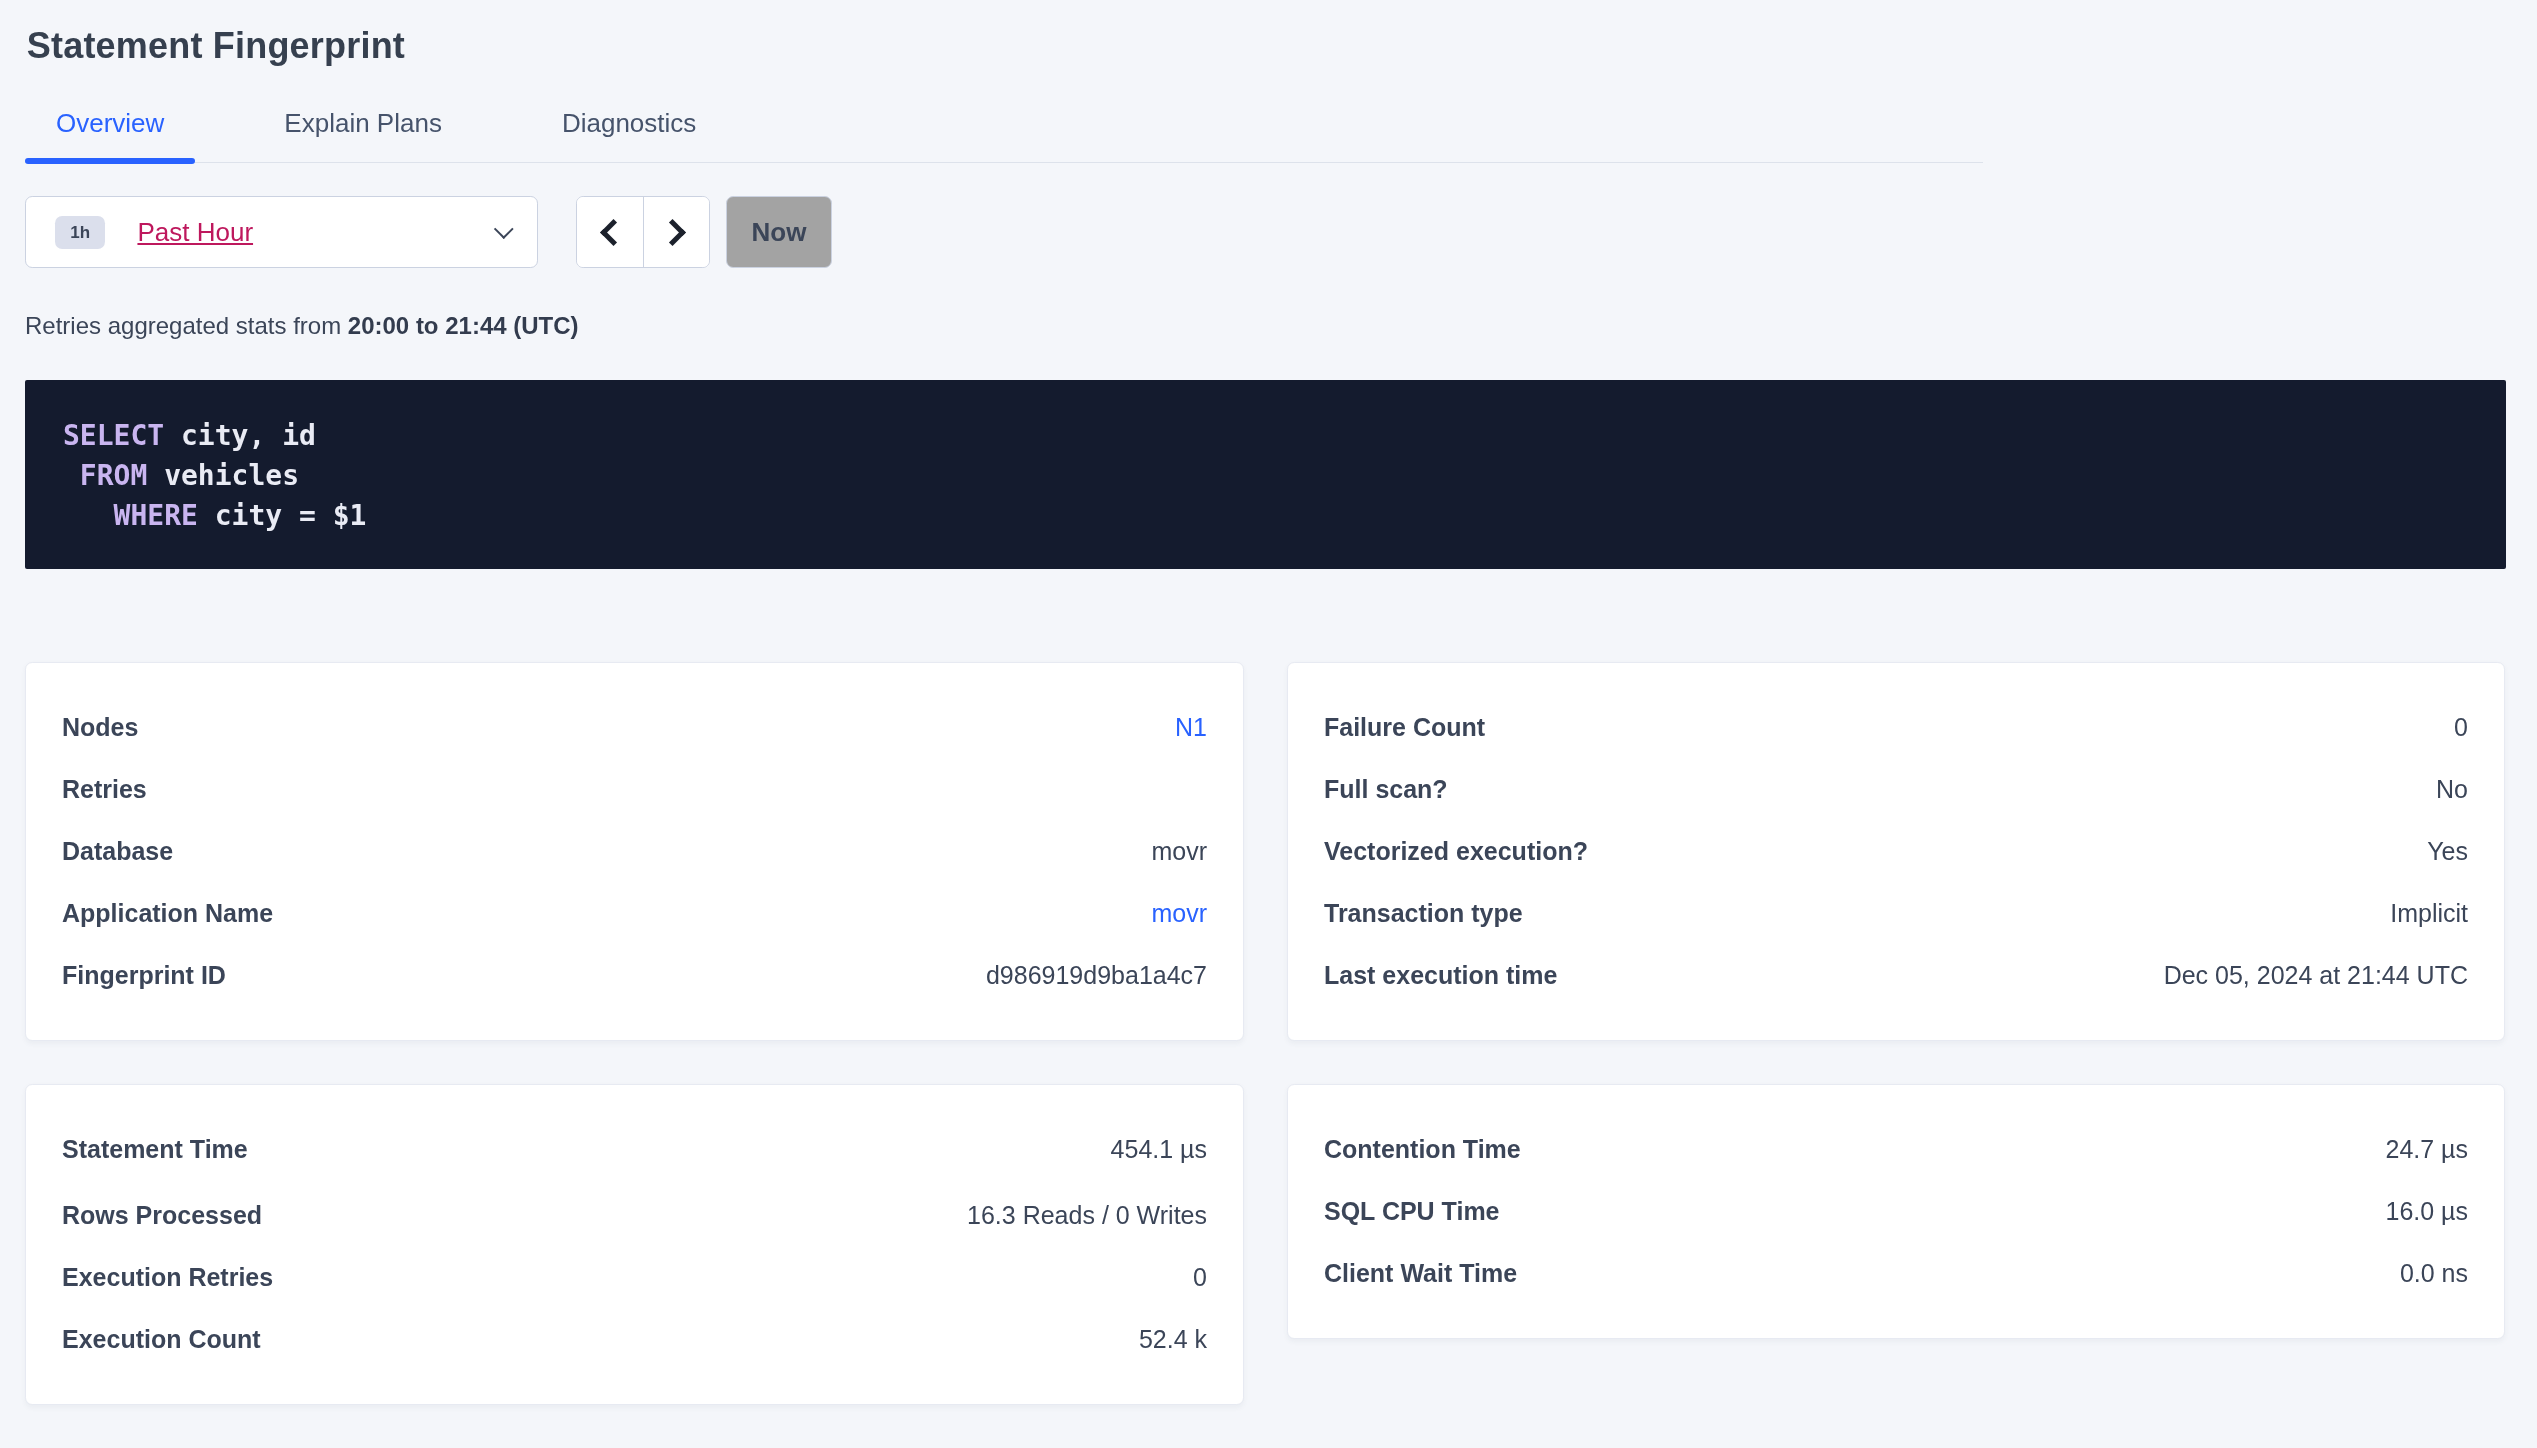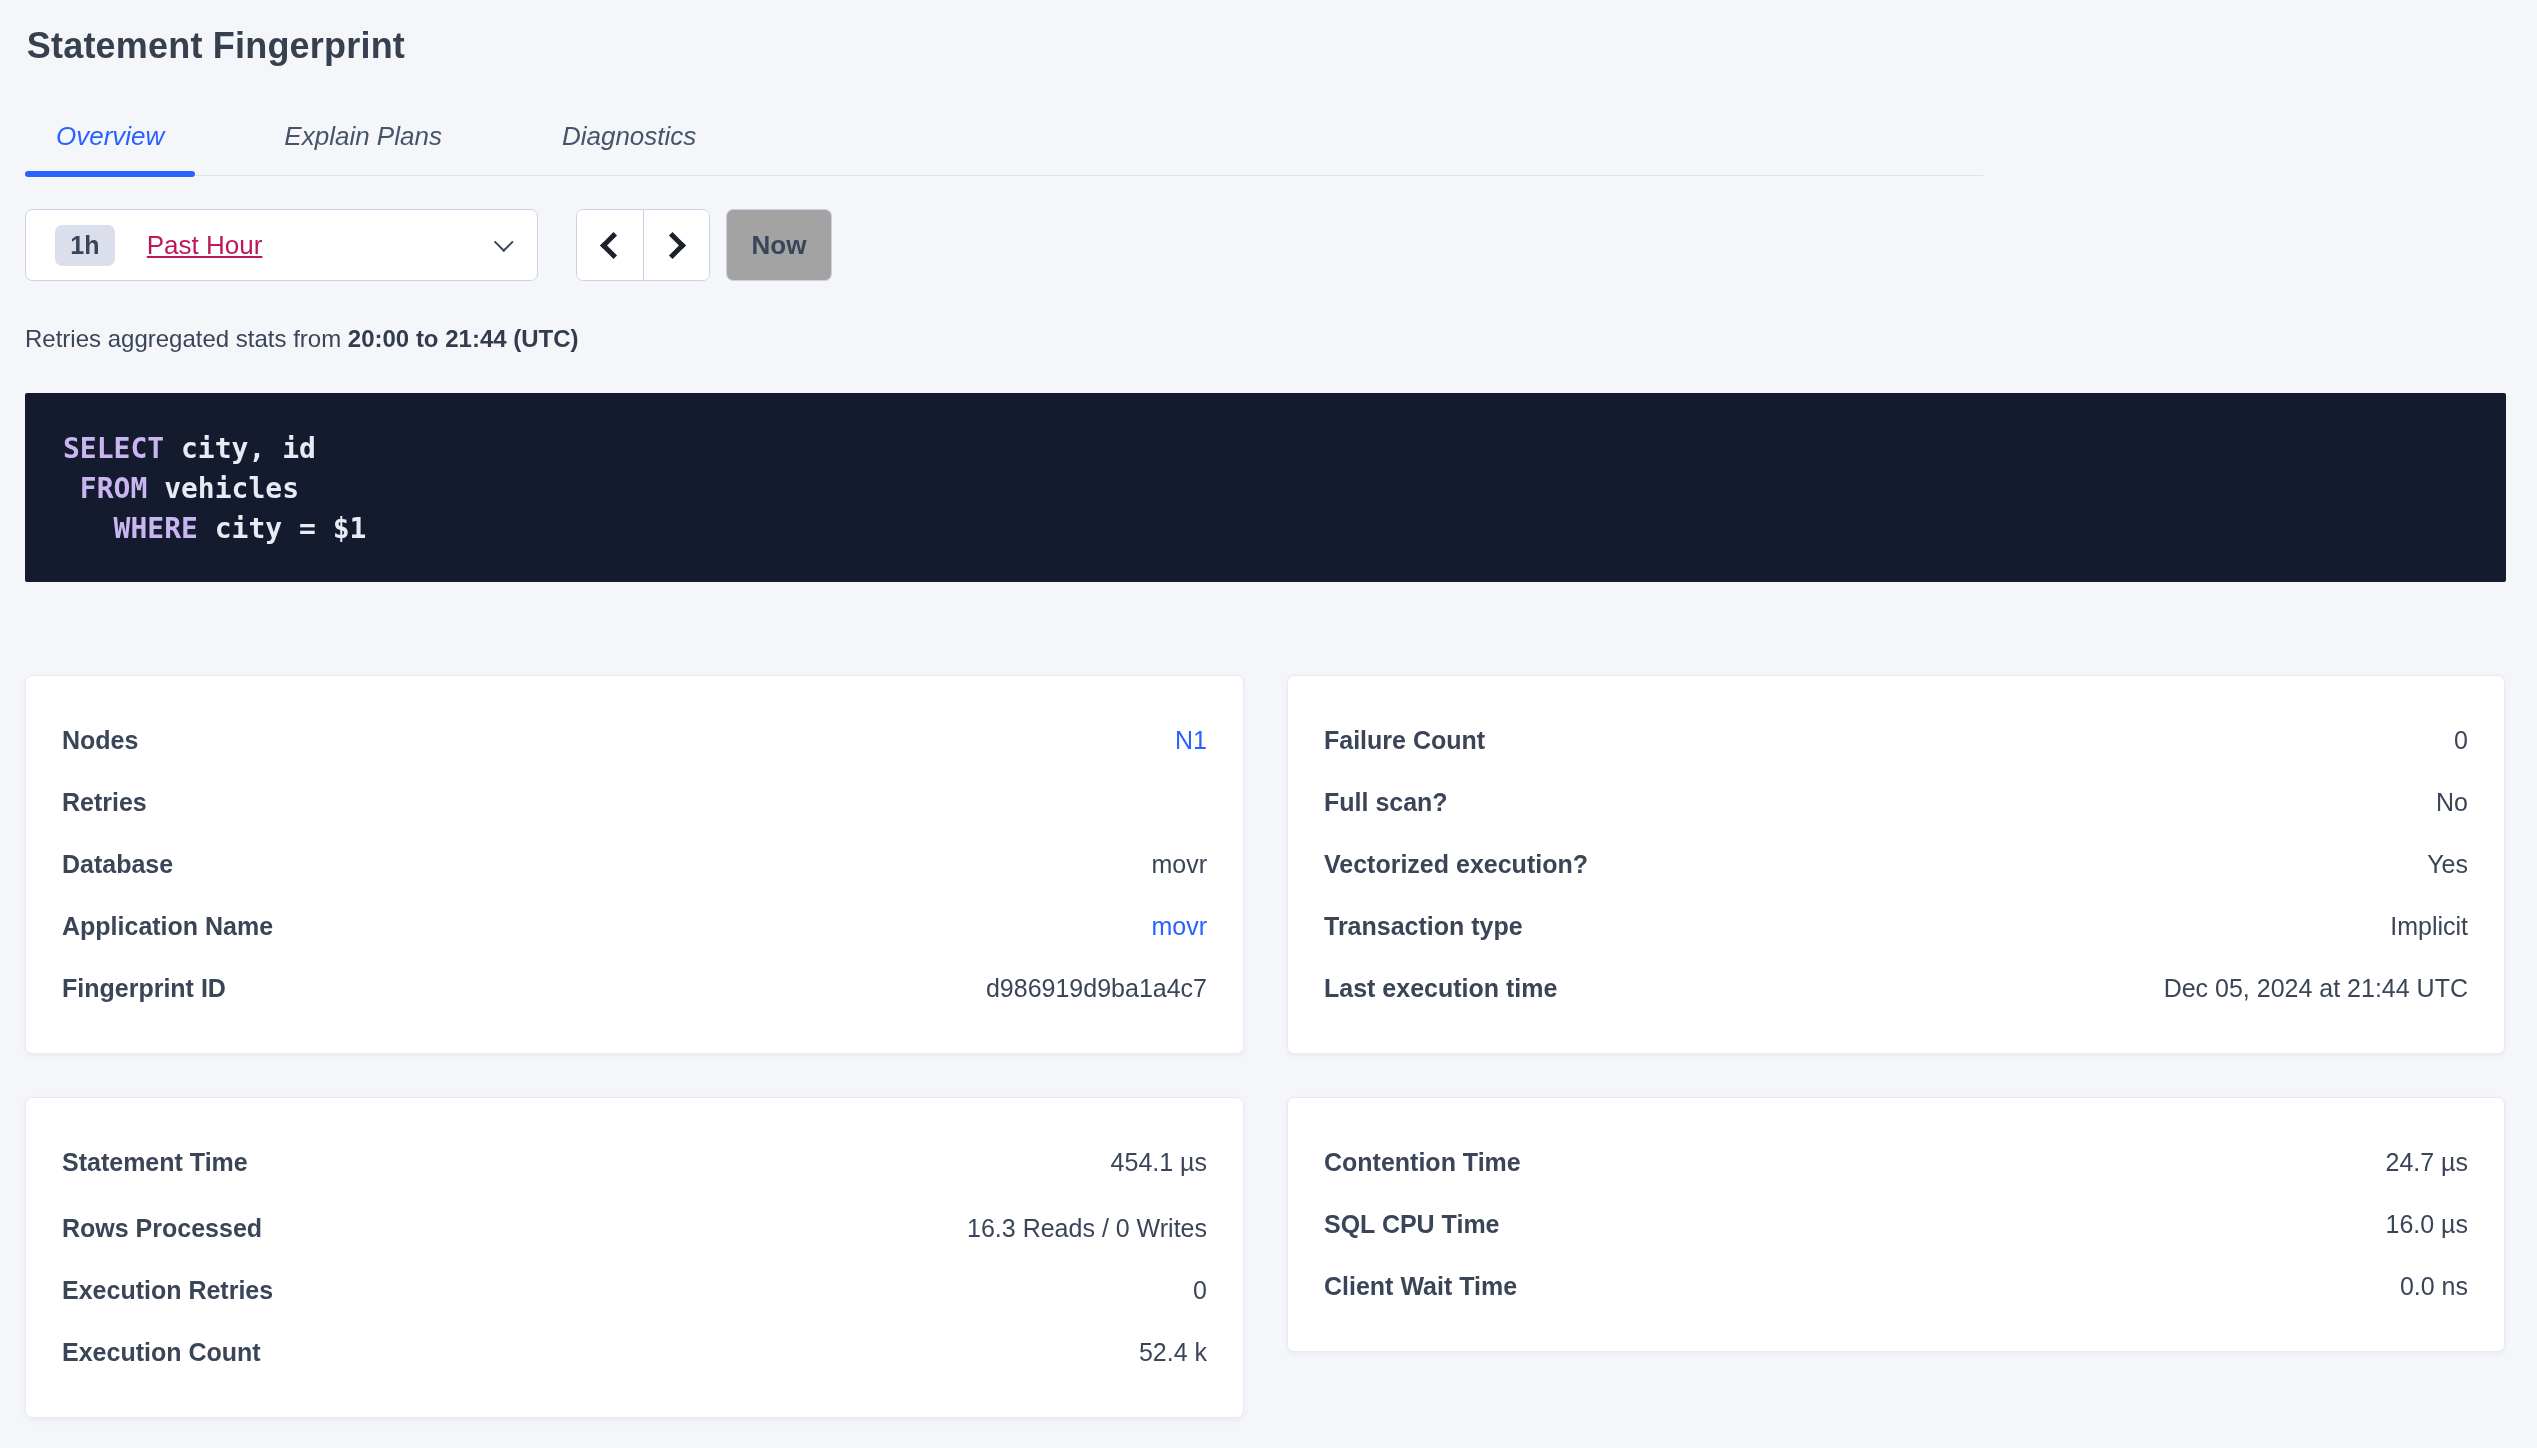--- a/index.html
+++ b/index.html
@@ -12,23 +12,22 @@
   }
   .page { padding: 25px 31.5px 0 25px; width: 2014px; }
 
   h1.title {
     font-size: 36px; font-weight: 700; color: #36404f;
     margin-left: 1.8px; letter-spacing: 0.2px;
   }
 
   
   .tabs {
-    display: flex; margin-top: 54px;
+    display: flex; margin-top: 41px;
     border-bottom: 1.8px solid #dde2eb;
-    font-style: italic;
   }
   .tab {
     position: relative;
     font-size: 26px; font-weight: 500; color: #46536b;
     padding: 0 31px 23.4px 31px; margin-right: 58px;
     cursor: pointer; white-space: nowrap;
   }
   .tab.active { color: #2962ff; }
   .tab.active::after {
     content: ""; position: absolute; left: 0; right: 0; bottom: -1.8px;
@@ -38,21 +37,21 @@
   
   .controls { display: flex; align-items: center; margin-top: 33px; }
   .dropdown {
     width: 513px; height: 72px;
     background: #fff; border: 0.9px solid #cbd2e1; border-radius: 7.2px;
     display: flex; align-items: center; padding: 0 27px 0 29px;
     cursor: pointer;
   }
   .badge {
     background: #dbdfec; border-radius: 7.2px;
-    font-size: 25px; font-weight: 700; color: #3b4558;
+    font-size: 17px; font-weight: 700; color: #3b4558;
     padding: 8px 15.3px; line-height: 1;
   }
   .dropdown-label { margin-left: 32px; font-size: 26px; color: #be185d; text-decoration: underline; }
   .chev-down {
     margin-left: auto; width: 13.5px; height: 13.5px;
     border-style: solid; border-color: #3b4558; border-width: 0 2.7px 2.7px 0;
     transform: rotate(45deg); margin-top: -6.3px;
   }
   .arrow-group {
     display: flex; margin-left: 38px;

